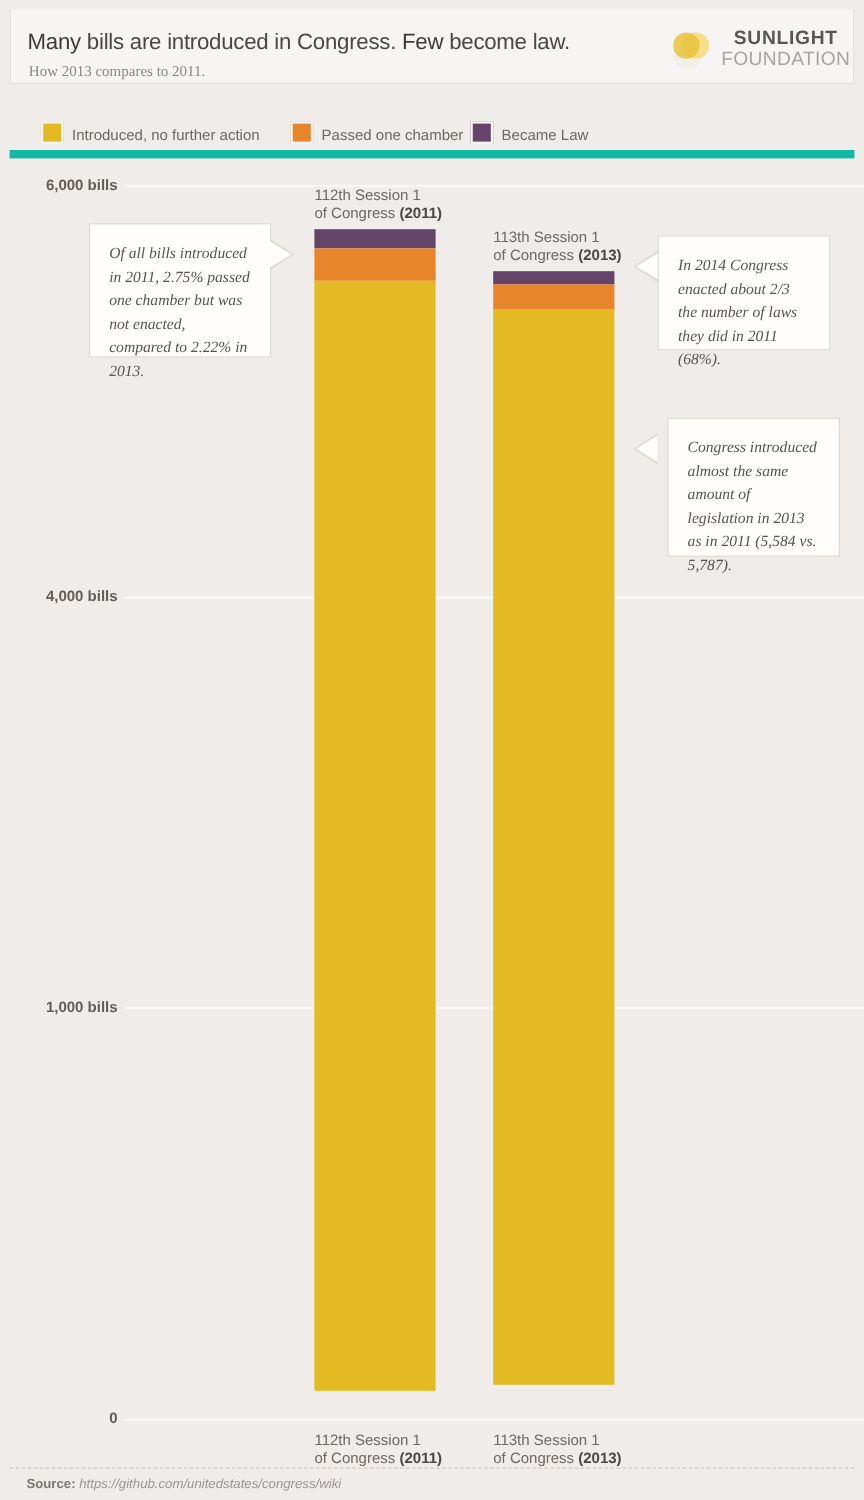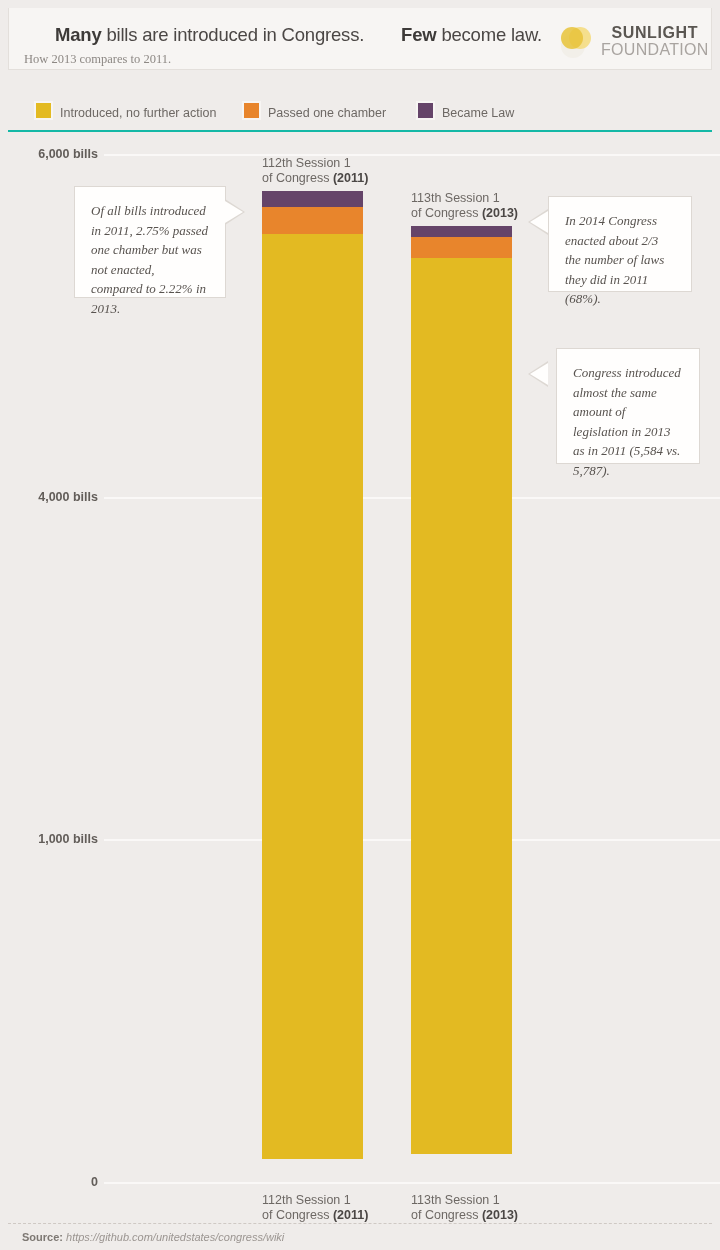--- a/index.html
+++ b/index.html
@@ -29,21 +29,21 @@
   }
   .title {
     position: absolute;
     left: 14px;
     top: 16px;
     font-size: 18.5px;
     color: #4b4745;
     letter-spacing: -0.2px;
     white-space: nowrap;
   }
-  .title b { font-weight: bold; color: #3d3a38; margin-left: 32px; }
+  .title b { font-weight: normal; color: #3d3a38; }
   .subtitle {
     position: absolute;
     left: 15px;
     top: 44px;
     font-family: "Liberation Serif", serif;
     font-size: 12.5px;
     color: #8d8884;
   }
   .logo-wrap {
     position: absolute;
@@ -76,21 +76,21 @@
     line-height: 17px;
   }
 
   
   .legend {
     position: absolute;
     left: 8px;
     top: 88px;
     width: 704px;
     height: 44px;
-    border-bottom: 2px solid #14b8a6;
+    border-bottom: 7px solid #14b8a6;
     box-sizing: border-box;
   }
   .legend-item {
     position: absolute;
     top: 13px;
     height: 20px;
     white-space: nowrap;
   }
   .legend-swatch {
     display: inline-block;
@@ -237,21 +237,21 @@
   </div>
 </div>
 
 <div class="legend">
   <div class="legend-item" style="left:26px;">
     <span class="legend-swatch" style="background: rgb(227, 186, 34);"></span><span class="legend-label">Introduced, no further action</span>
   </div>
   <div class="legend-item" style="left:234px;">
     <span class="legend-swatch" style="background: rgb(232, 133, 44);"></span><span class="legend-label">Passed one chamber</span>
   </div>
-  <div class="legend-item" style="left:408px;">
+  <div class="legend-item" style="left:384px;">
     <span class="legend-swatch" style="background: rgb(101, 68, 105);"></span><span class="legend-label">Became Law</span>
   </div>
 </div>
 
 <div class="chart">
 
   <div class="gridline" id="grid0" style="top: 22px;"></div>
   <div class="gridline" id="grid1" style="top: 364.667px;"></div>
   <div class="gridline" id="grid2" style="top: 707.333px;"></div>
   <div class="gridline" id="grid3" style="top: 1050px;"></div>

